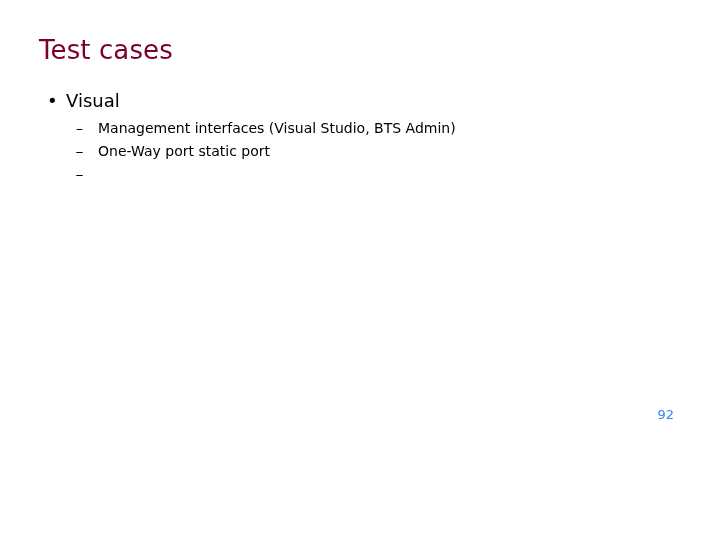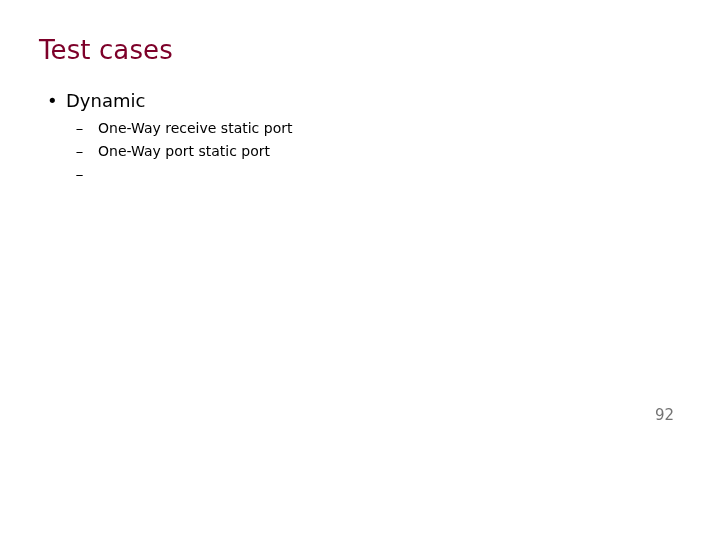--- a/index.html
+++ b/index.html
@@ -86,49 +86,49 @@
     line-height: 23px;
     color: #000000;
   }
 
   
   .page-number {
     position: absolute;
     right: 46px;
     bottom: 12px;
     font-family: "DejaVu Sans", sans-serif;
-    font-size: 15px;
+    font-size: 13px;
     line-height: 16px;
-    color: #737373;
+    color: #3b82f6;
     text-align: right;
   }
 </style>
 </head>
 <body>
 
 <div class="slide">
 
   <div class="slide-title">Test cases</div>
 
   <div class="body-block">
 
     <div class="lvl1">
       <span class="marker">•</span>
-      <span>Dynamic</span>
+      <span>Visual</span>
     </div>
 
     <ul class="lvl2-list">
 
       <li class="lvl2">
         <span class="marker">–</span>
+        <span>Management interfaces (Visual Studio, BTS Admin)</span>
       </li>
 
       <li class="lvl2">
         <span class="marker">–</span>
-        <span>One-Way receive static port</span>
       </li>
 
       <li class="lvl2">
         <span class="marker">–</span>
       </li>
 
       <li class="lvl2">
         <span class="marker">–</span>
         <span>One-Way port static port</span>
       </li>

